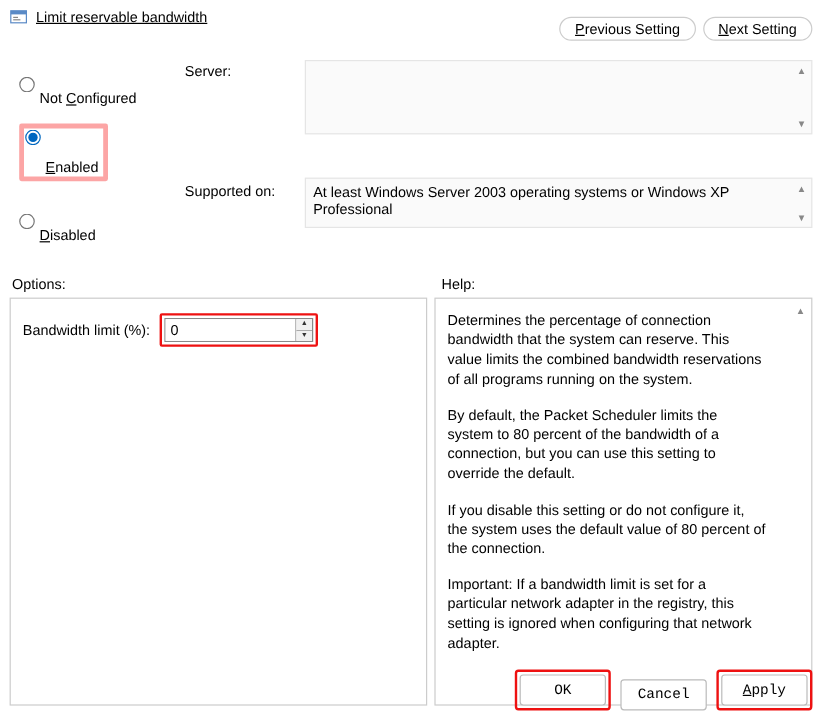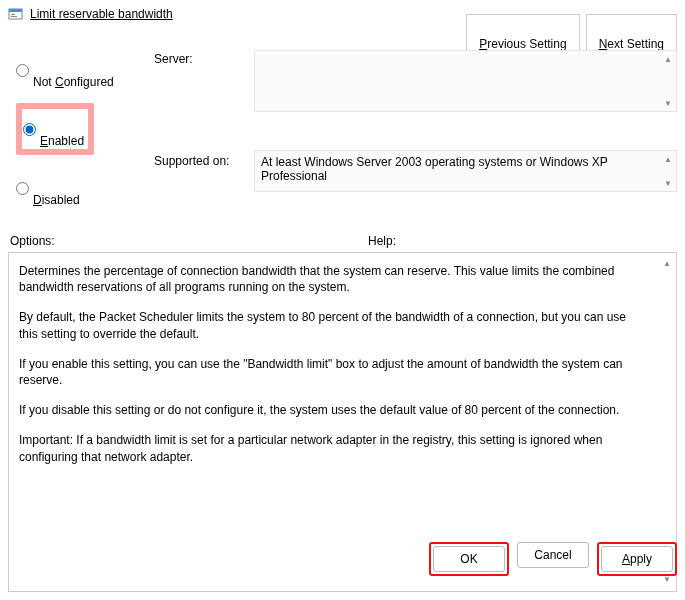--- a/index.html
+++ b/index.html
@@ -40,24 +40,24 @@
   .nav-buttons {
     position: absolute;
     top: 14px;
     right: 8px;
     display: flex;
     gap: 6px;
   }
   .nav-buttons button {
     font-family: inherit;
     font-size: 12px;
-    padding: 22px 12px;
+    padding: 2px 12px;
     background: #fff;
     border: 1px solid #ccc;
-    border-radius: 0;
+    border-radius: 12px;
     cursor: pointer;
   }
   .nav-buttons button:first-letter { text-decoration: underline; }
   .top-grid {
     display: grid;
     grid-template-columns: 140px 94px 1fr;
     grid-template-rows: auto auto;
     column-gap: 6px;
     margin-top: 28px;
   }
@@ -78,23 +78,22 @@
     margin: 0;
     width: 13px;
     height: 13px;
     cursor: pointer;
     accent-color: #0067c0;
   }
   .radio-label { cursor: pointer; margin-top: 24px; }
   .radio-label .ul { text-decoration: underline; }
   .enabled-highlight {
     display: inline-flex;
-    align-items: center;
     gap: 4px;
-    border: 6px solid #fca5a5;
+    border: 4px solid #fca5a5;
     border-radius: 2px;
     padding: 1px 4px 1px 1px;
   }
   .comment-label {
     grid-column: 2; grid-row: 1;
     padding-top: 2px;
   }
   .comment-box {
     grid-column: 3; grid-row: 1;
     height: 62px;
@@ -203,25 +202,26 @@
     background: #f0f0f0;
     font-size: 6px;
     line-height: 1;
     padding: 0;
     cursor: pointer;
     color: #333;
   }
   .spinner .buttons button:first-child { border-bottom: 1px solid #aaa; }
   .bottom-buttons {
     position: absolute;
-    bottom: 24px;
+    bottom: 8px;
     right: 8px;
     display: flex;
     gap: 8px;
-    align-items: flex-start;
+    align-items: flex-end;
+    font-family: Liberation Mono, monospace;
   }
   .btn {
     font-family: inherit;
     font-size: 12px;
     padding: 5px 0;
     width: 72px;
     background: #fff;
     border: 1px solid #bbb;
     border-radius: 3px;
     cursor: pointer;
@@ -289,24 +289,37 @@
       <span class="scroll-arrow down">▼</span>
     </div>
   </div>
 
   <div class="labels-row">
     <div class="left">Options:</div>
     <div class="right">Help:</div>
   </div>
 
   <div class="panels-row">
+    <div class="panel options-panel">
+      <div class="opt-row">
+        <span>Bandwidth limit (%):</span>
+        <span class="spinner-wrap">
+          <span class="spinner">
+            <input type="text" value="0" style="">
+            <span class="buttons">
+              <button>▲</button>
+              <button>▼</button>
+            </span>
+          </span>
+        </span>
+      </div>
+    </div>
     <div class="panel help-panel">
       <p>Determines the percentage of connection bandwidth that the system can reserve. This value limits the combined bandwidth reservations of all programs running on the system.</p>
       <p>By default, the Packet Scheduler limits the system to 80 percent of the bandwidth of a connection, but you can use this setting to override the default.</p>
-      <p>If you enable this setting, you can use the "Bandwidth limit" box to adjust the amount of bandwidth the system can reserve.</p>
       <p>If you disable this setting or do not configure it, the system uses the default value of 80 percent of the connection.</p>
       <p>Important: If a bandwidth limit is set for a particular network adapter in the registry, this setting is ignored when configuring that network adapter.</p>
       <span class="scroll-arrow up" style="top:4px">▲</span>
       <span class="scroll-arrow down" style="bottom:4px">▼</span>
     </div>
   </div>
 
   <div class="bottom-buttons">
     <span class="btn-highlight">
       <button class="btn">OK</button>

